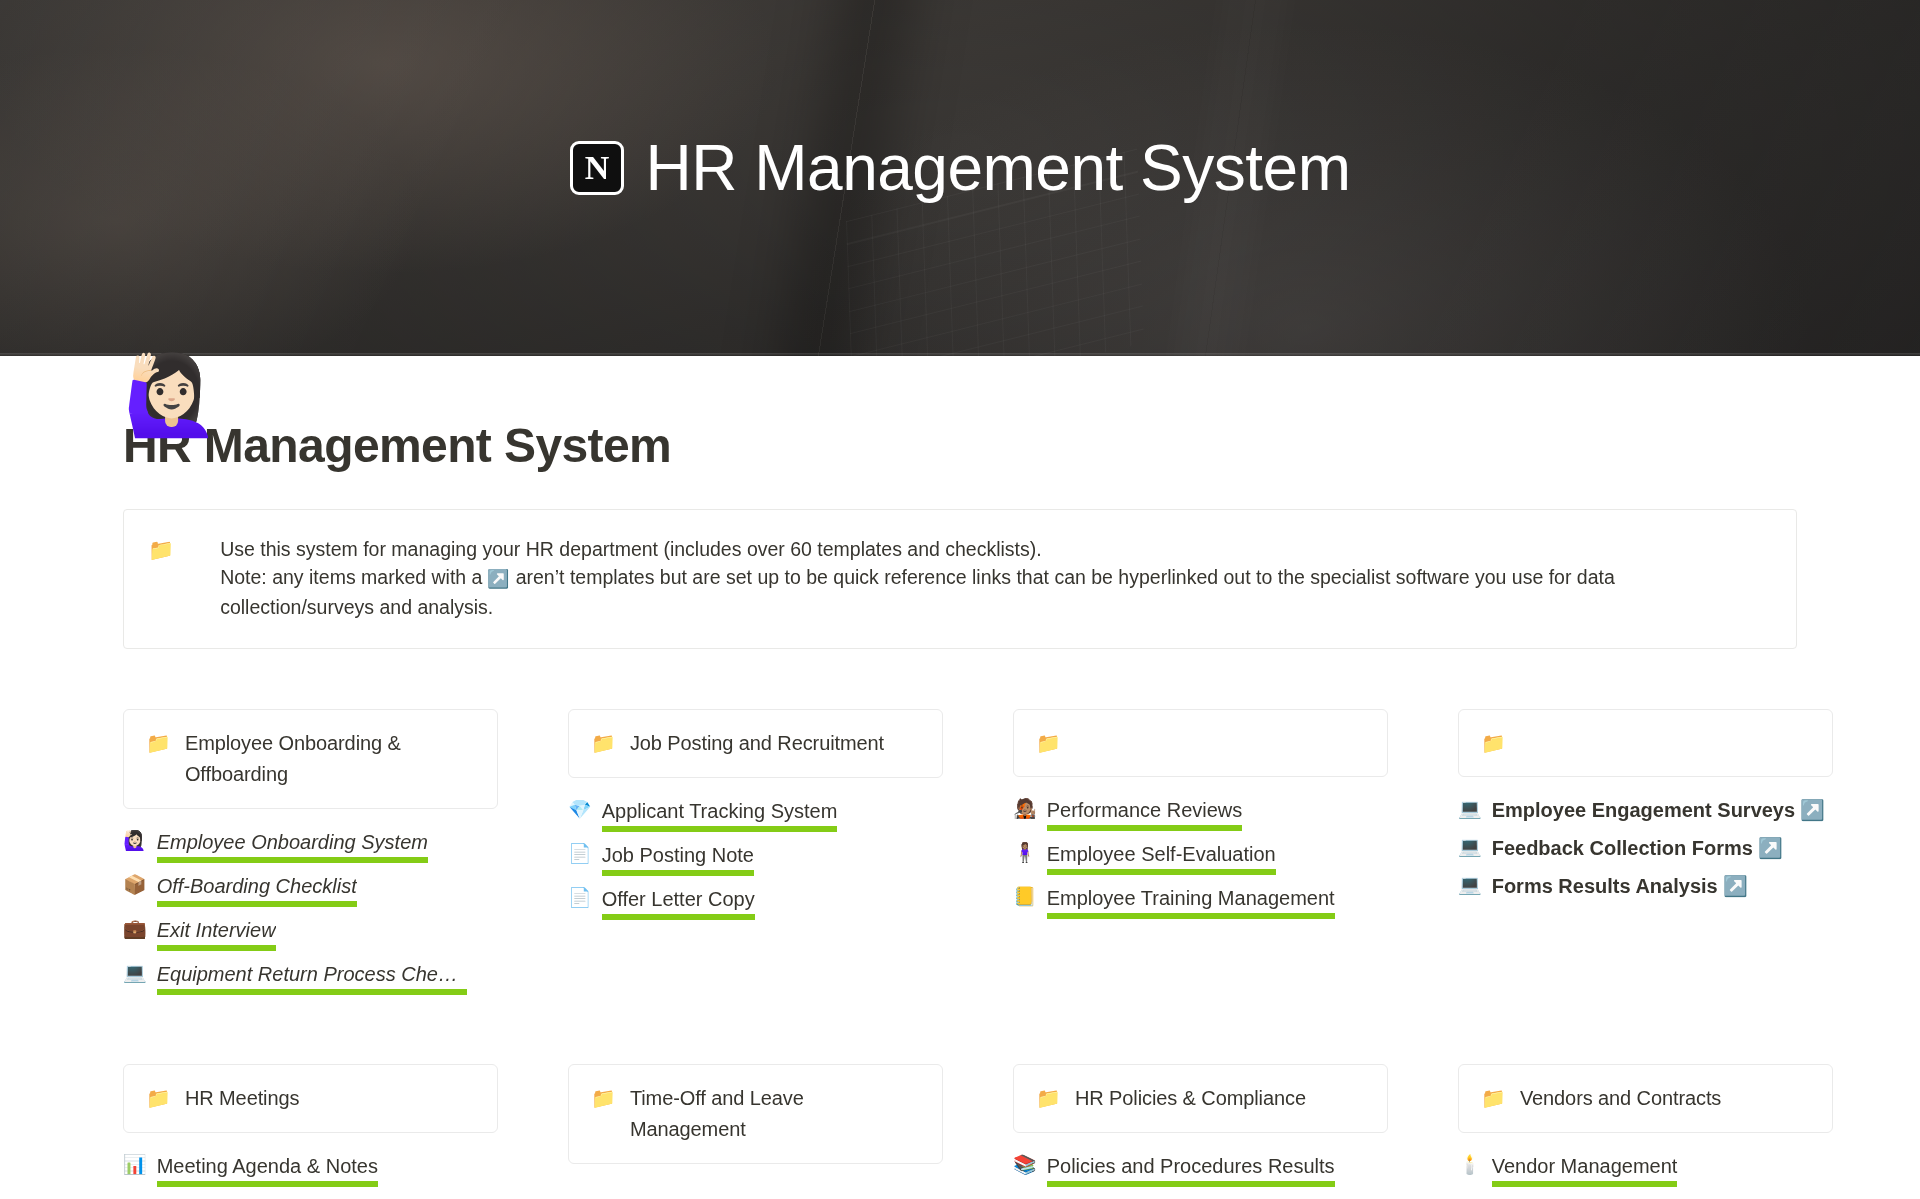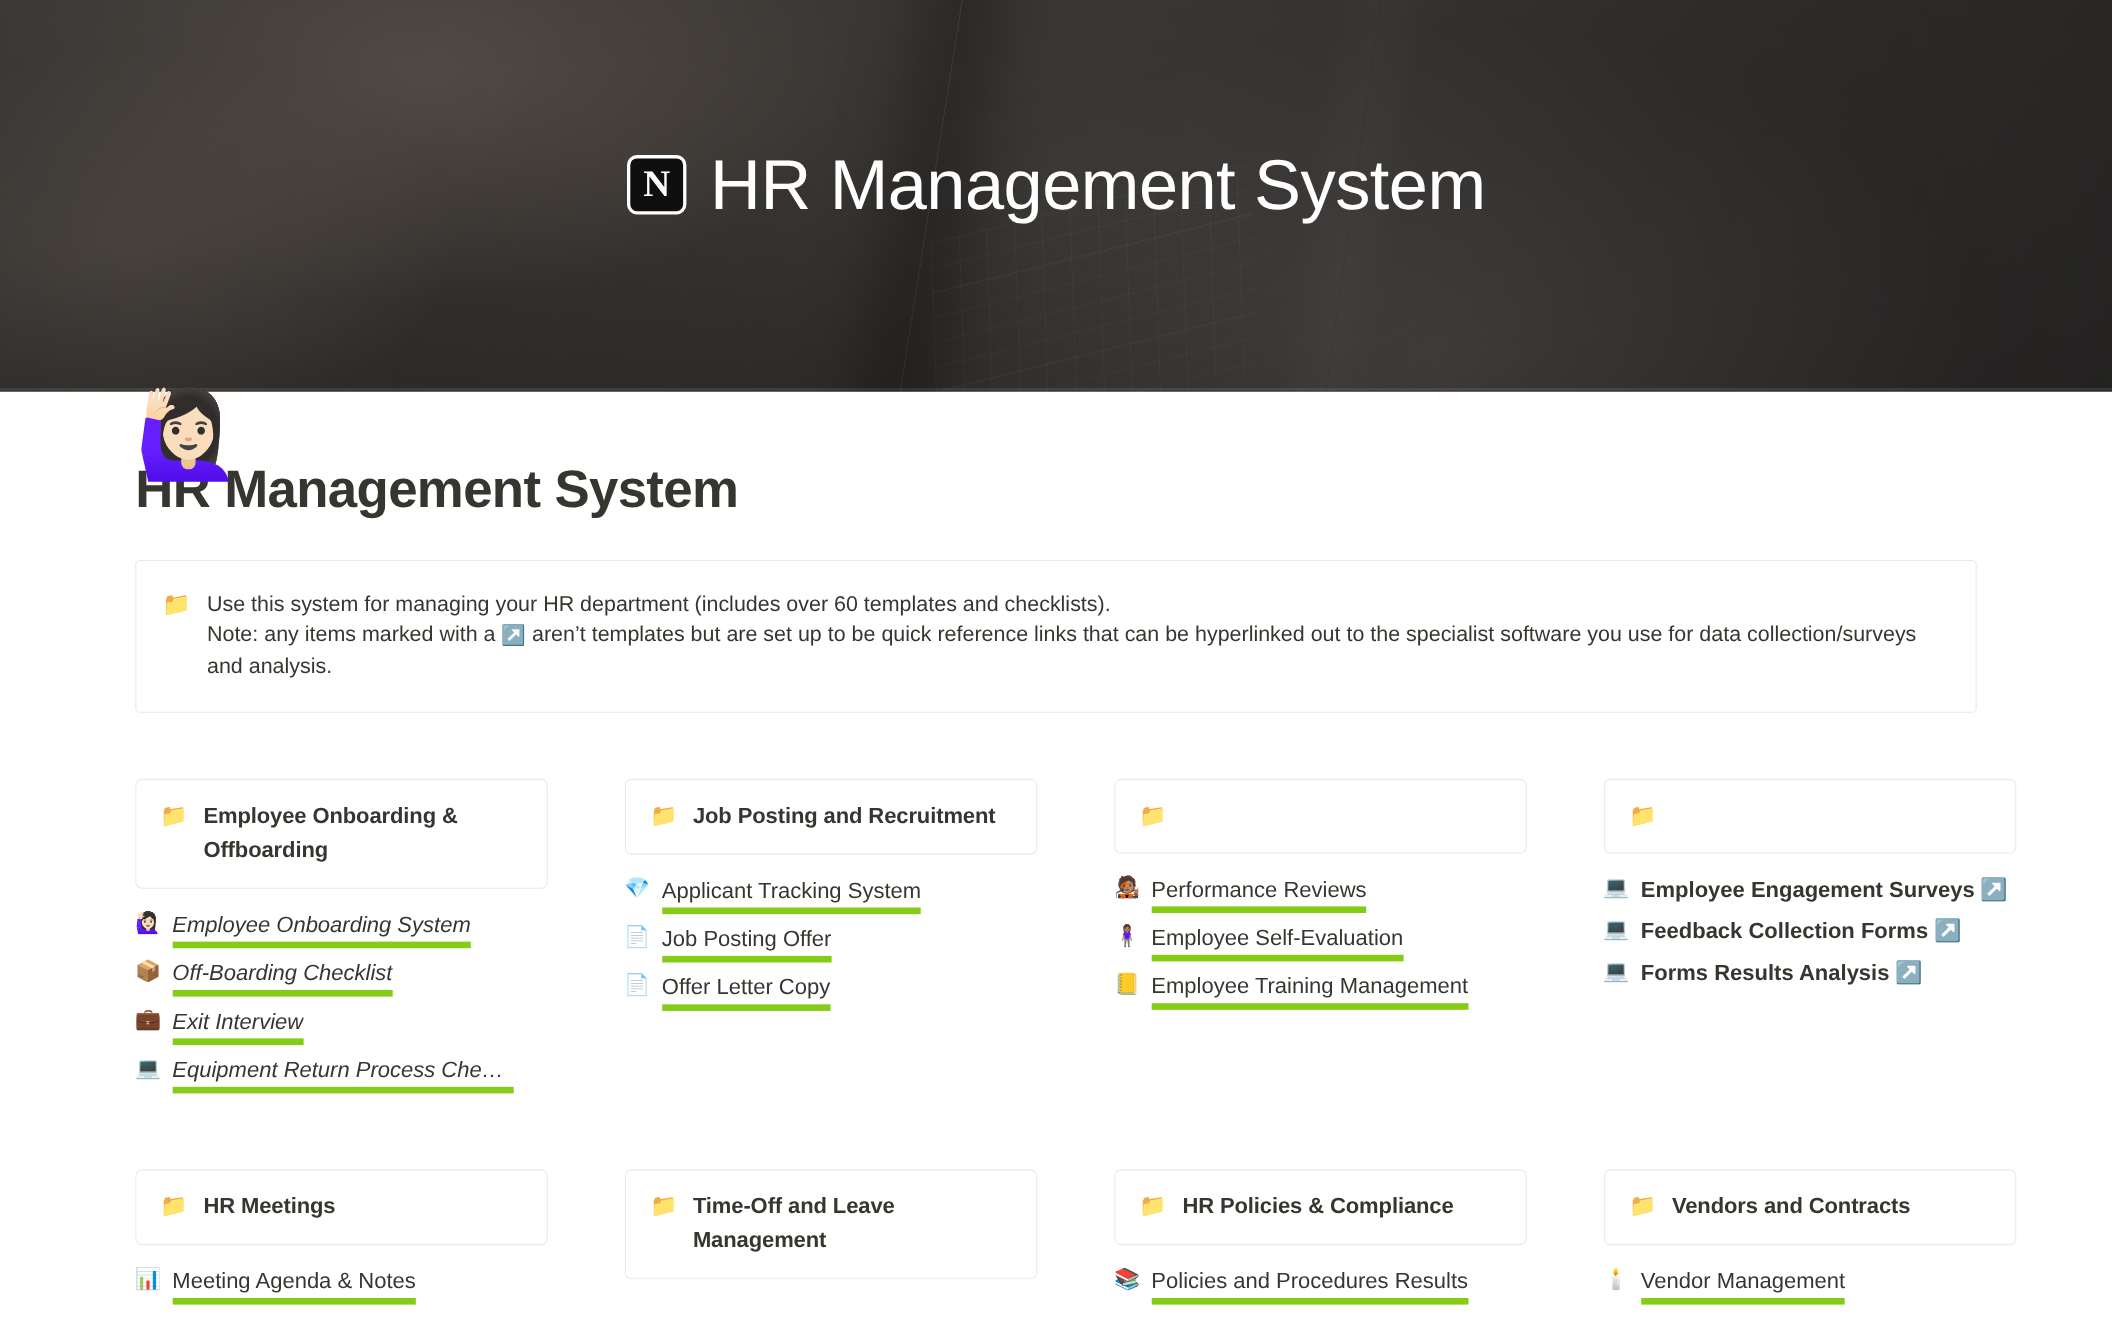--- a/index.html
+++ b/index.html
@@ -142,21 +142,21 @@
     padding: 25px 30px 27px 24px;
     display: flex;
     gap: 14px;
   }
   .callout-emoji { font-size: 21px; line-height: 1.45; flex: none; }
   .callout-text {
     font-size: 19.5px;
     line-height: 1.45;
     color: #37352f;
   }
-  .callout-text .line { display: block; }
+  .callout-text .line { display: block; margin-left: 32px; }
   .inline-ext { font-size: 18px; vertical-align: -1px; }
 
   
   .grid {
     margin-top: 60px;
     display: grid;
     grid-template-columns: repeat(4, 375px);
     column-gap: 70px;
     row-gap: 0;
   }
@@ -170,21 +170,21 @@
     background: #ffffff;
     padding: 18px 20px 18px 22px;
     display: flex;
     align-items: flex-start;
     gap: 14px;
     min-height: 58px;
   }
   .card-emoji { font-size: 20px; line-height: 1.5; flex: none; }
   .card-title {
     font-size: 20px;
-    font-weight: 700;
+    font-weight: 400;
     color: #37352f;
     line-height: 1.55;
     letter-spacing: -0.1px;
   }
 
   .links { margin-top: 14px; }
 
   .link-row {
     display: flex;
     align-items: flex-start;
@@ -277,21 +277,21 @@
         <span class="card-emoji">📁</span>
         <span class="card-title">Job Posting and Recruitment</span>
       </div>
       <div class="links">
         <div class="link-row">
           <span class="link-emoji">💎</span>
           <span class="link-text">Applicant Tracking System</span>
         </div>
         <div class="link-row">
           <span class="link-emoji">📄</span>
-          <span class="link-text">Job Posting Offer</span>
+          <span class="link-text">Job Posting Note</span>
         </div>
         <div class="link-row">
           <span class="link-emoji">📄</span>
           <span class="link-text">Offer Letter Copy</span>
         </div>
       </div>
     </div>
 
     <div class="col">
       <div class="card">

